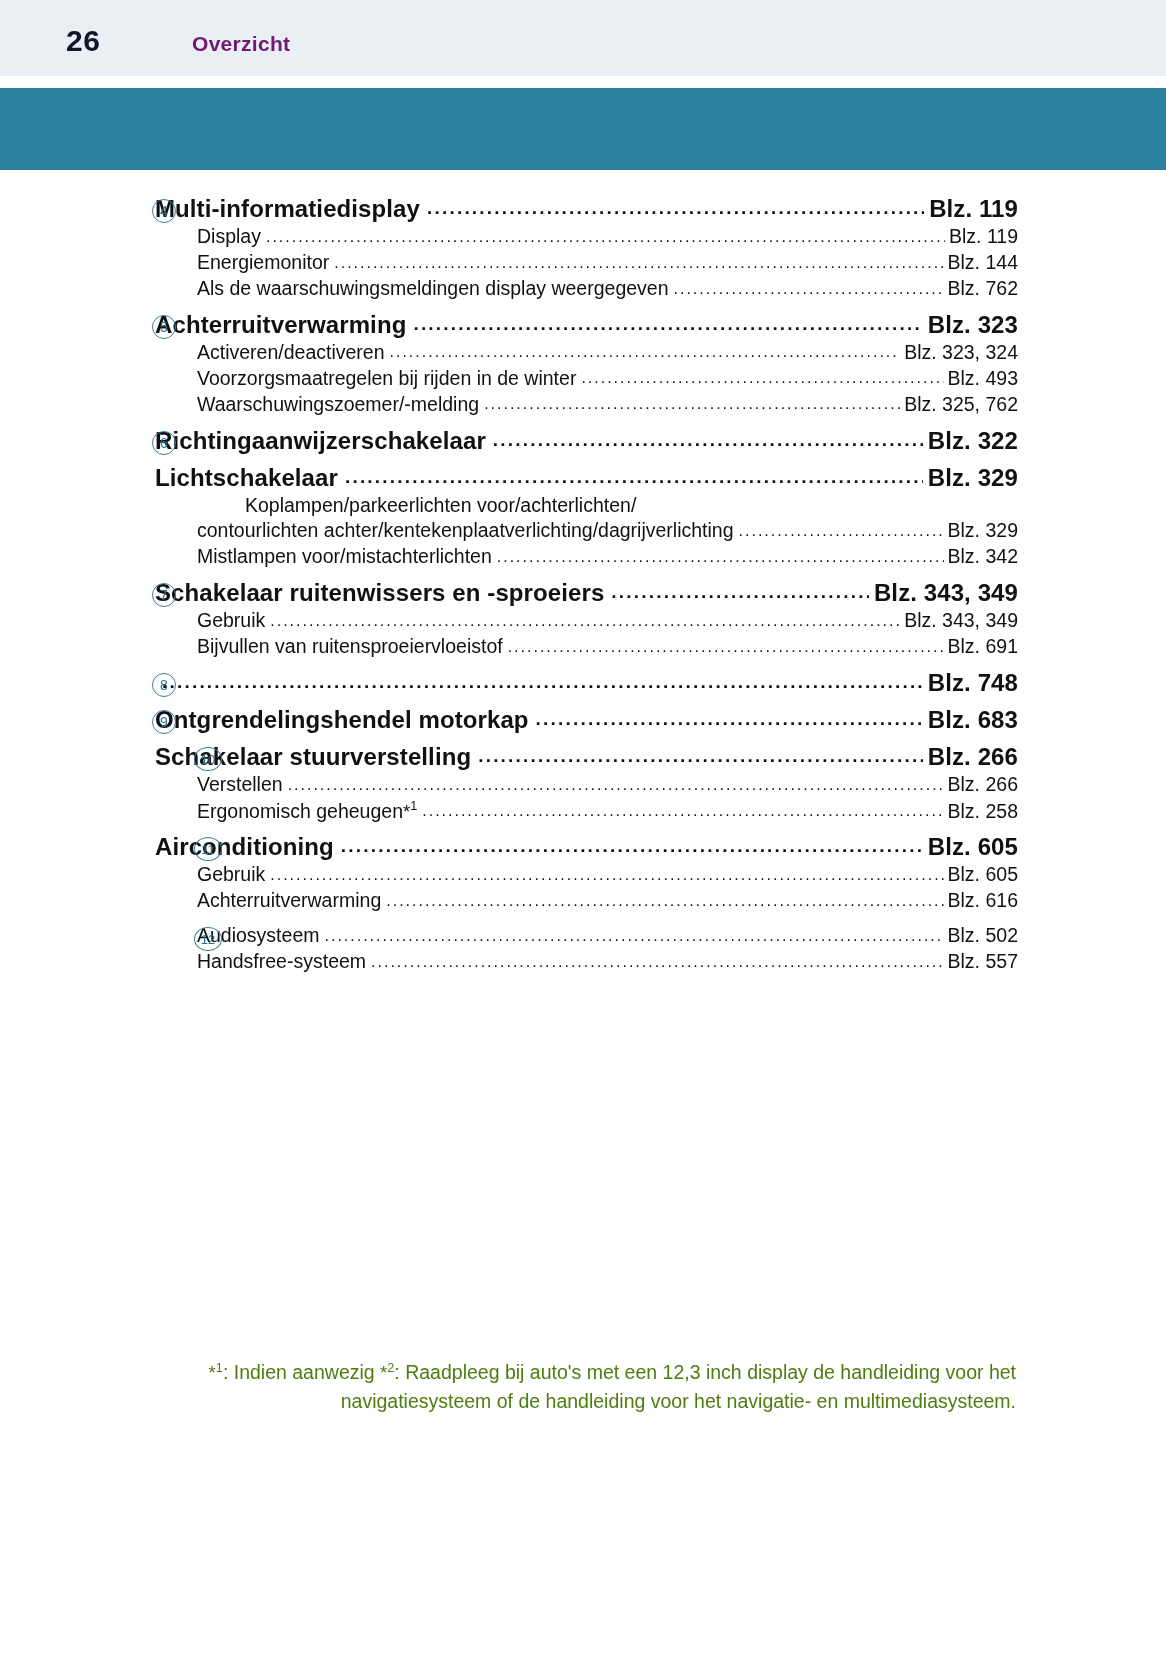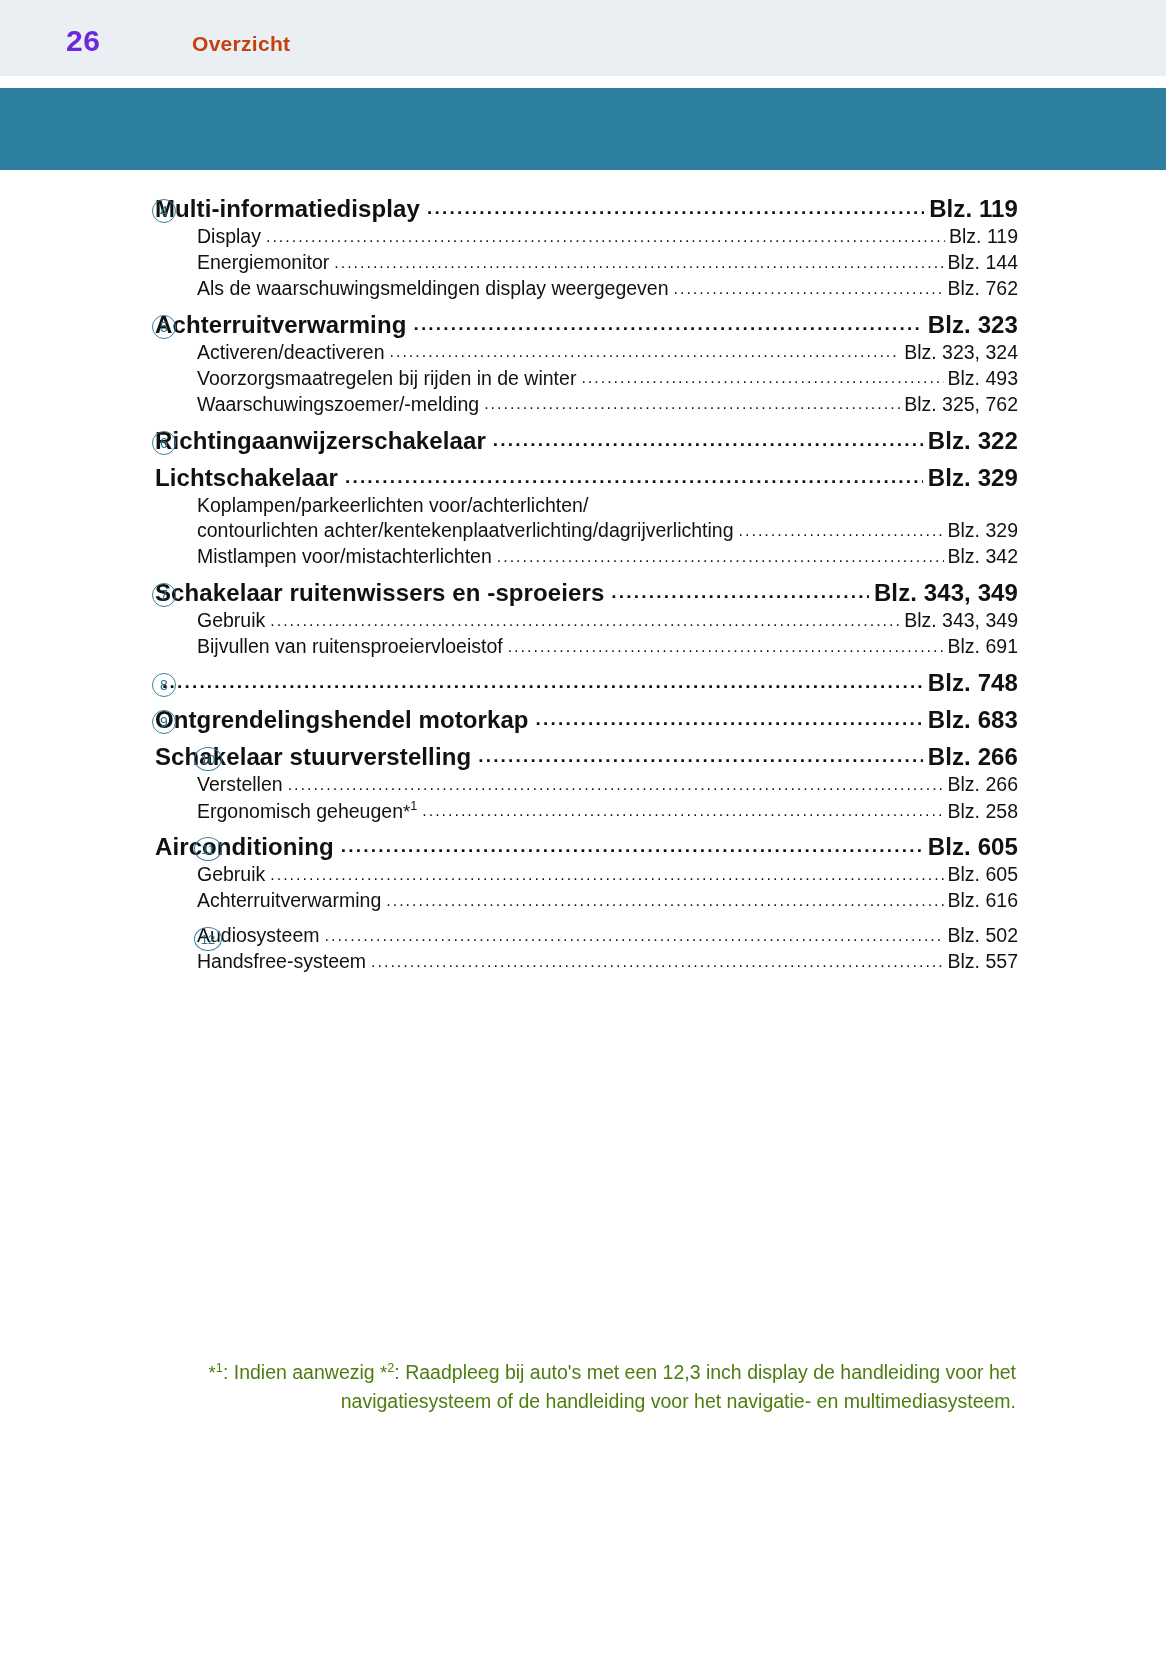--- a/index.html
+++ b/index.html
@@ -27,28 +27,28 @@
     width: 1166px;
     height: 76px;
     background: #e9eff3;
   }
   .page-number {
     position: absolute;
     left: 66px; top: 24px;
     font-size: 30px;
     font-weight: bold;
     letter-spacing: 0.5px;
-    color: #6d28d9;
+    color: #0f172a;
   }
   .section-title {
     position: absolute;
     left: 192px; top: 32px;
     font-size: 21px;
     font-weight: bold;
-    color: #c2410c;
+    color: #701a75;
     letter-spacing: 0.3px;
   }
   .teal-band {
     position: absolute;
     left: 0; top: 88px;
     width: 1166px;
     height: 82px;
     background: #2c7f9e;
   }
   
@@ -128,20 +128,21 @@
     position: relative;
     top: -3px;
     color: #111;
   }
   .sub-row .pg { flex: 0 0 auto; }
   .sub-plain {
     font-size: 19.5px;
     color: #111;
     line-height: 1.33;
     white-space: nowrap;
+    margin-left: 48px;
   }
   .sub-list { margin-left: 42px; }
   .sup {
     font-size: 0.65em;
     vertical-align: super;
   }
   .star { font-size: 0.95em; }
   
   .footnotes {
     position: absolute;

